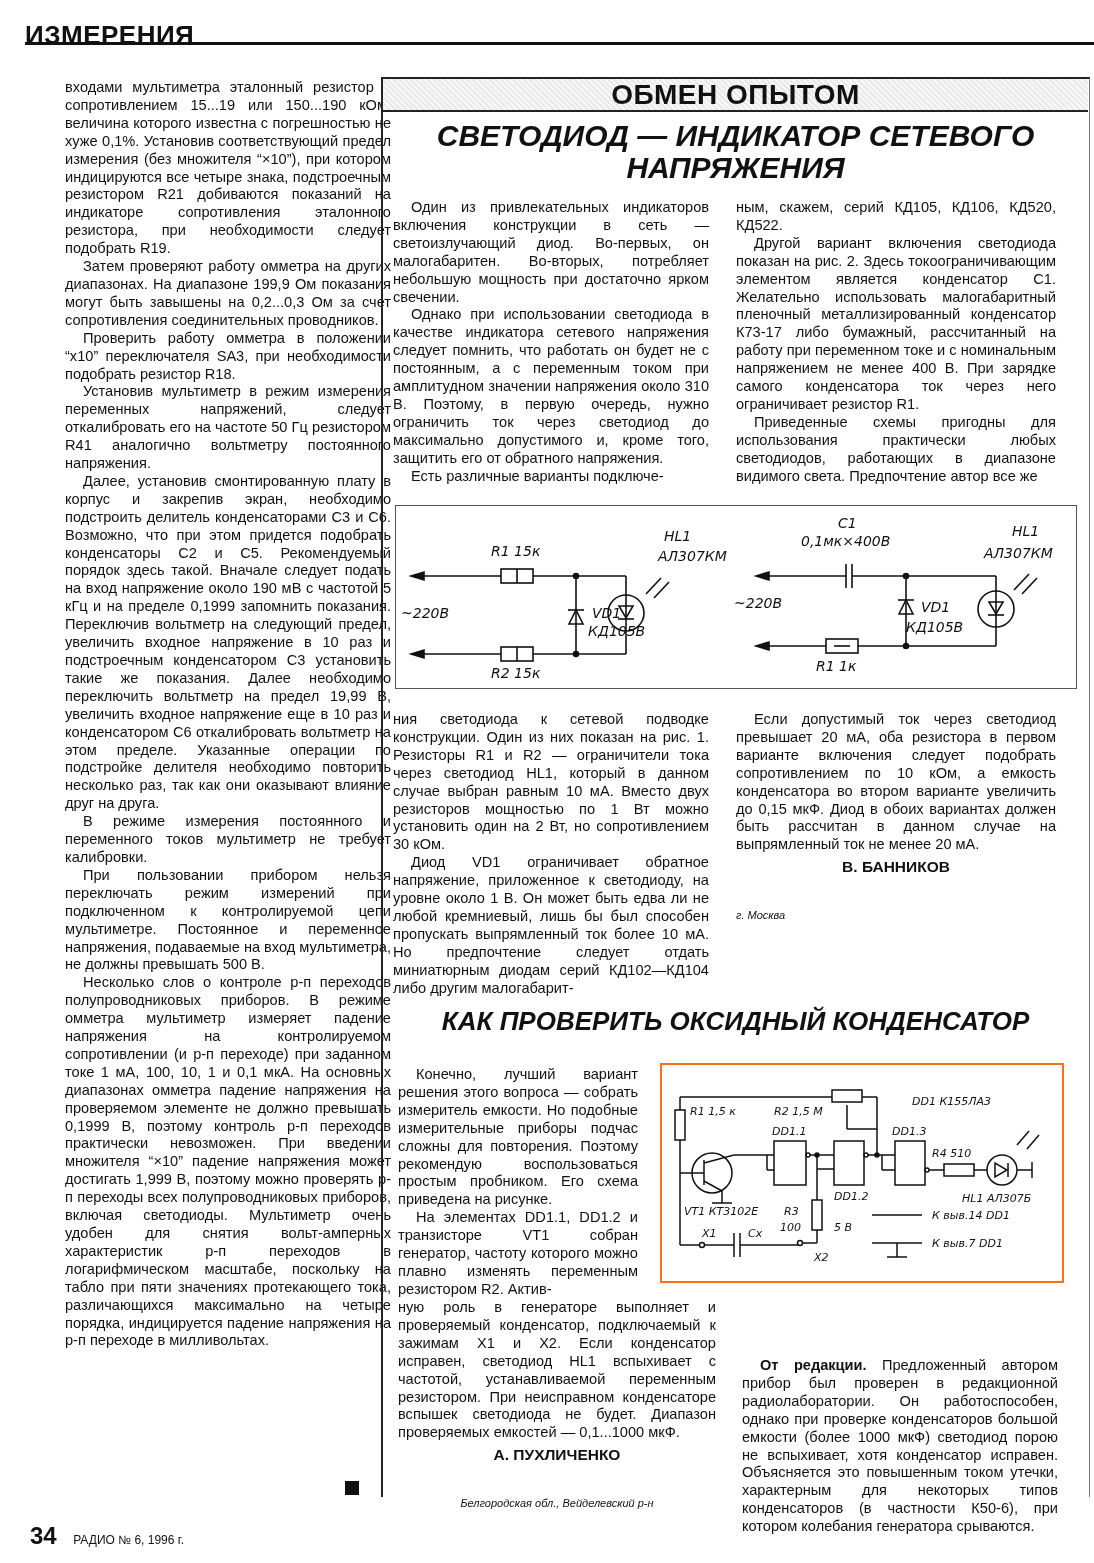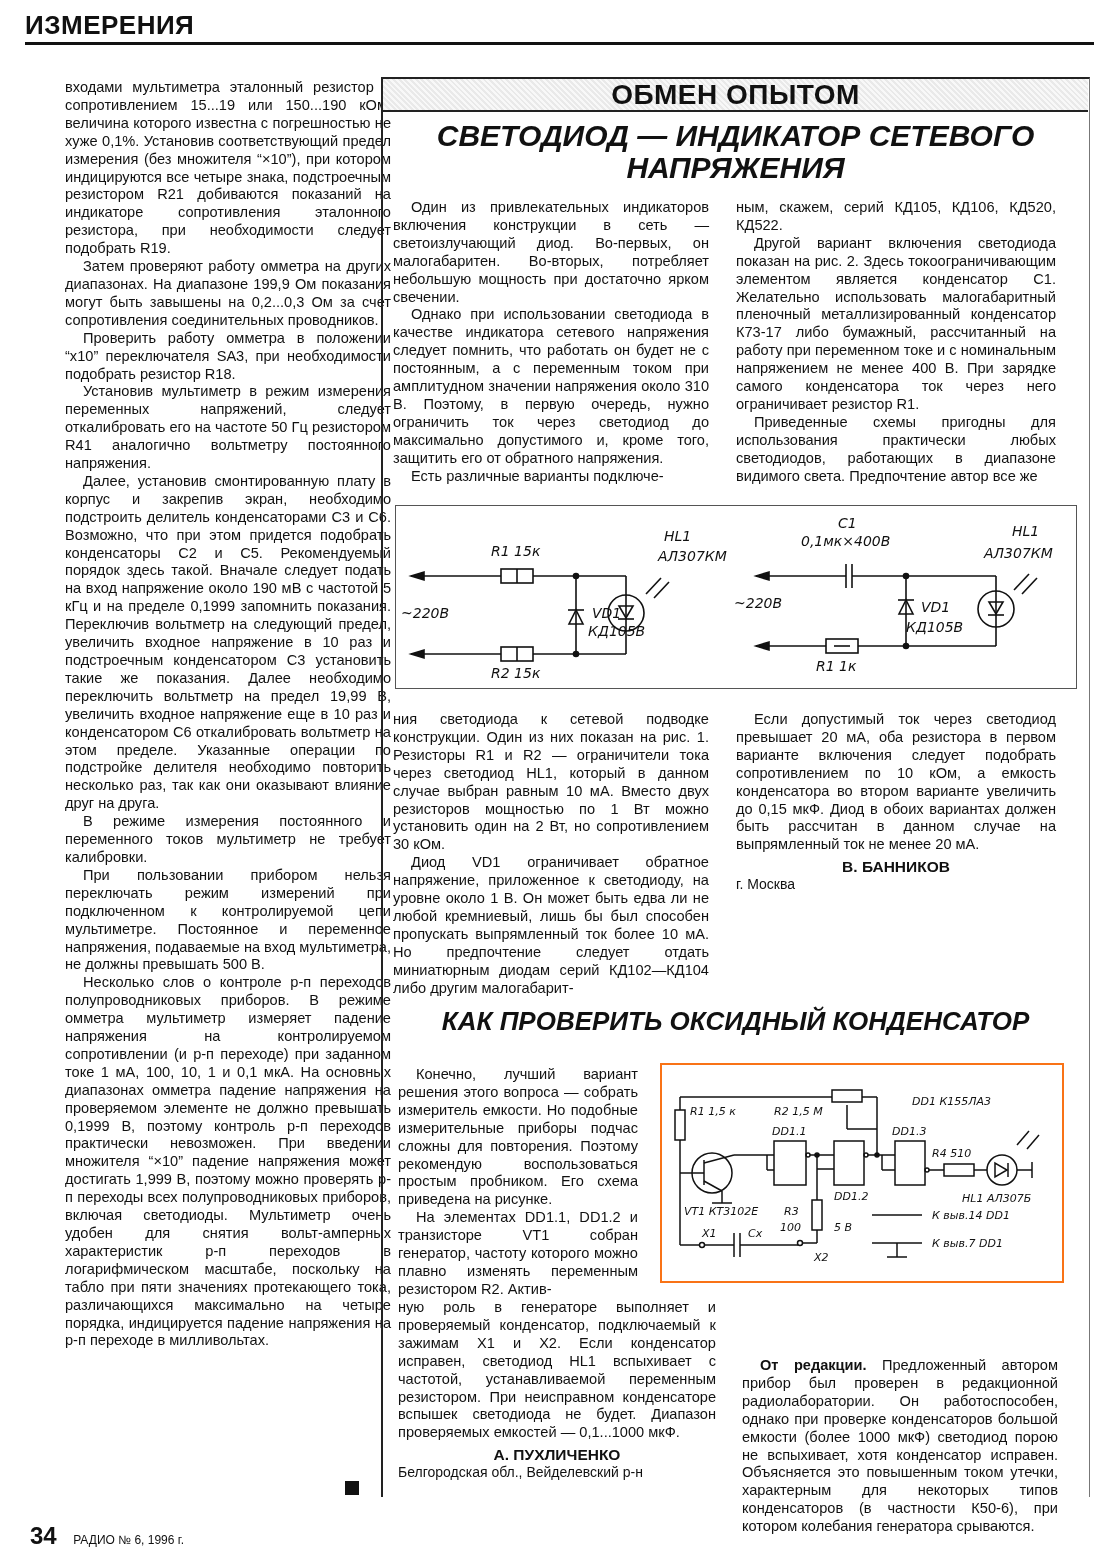--- a/index.html
+++ b/index.html
@@ -1,18 +1,18 @@
 <!DOCTYPE html>
 <html><head>
 <meta charset="utf-8">
 <style>
   html, body { margin: 0; padding: 0; background: #ffffff; }
   body { width: 1094px; height: 1563px; position: relative; overflow: hidden;
          font-family: "Liberation Sans", sans-serif; color: #111; }
-  .section-head { position: absolute; left: 25px; top: 10px; font-weight: 900; font-size: 26px;
+  .section-head { position: absolute; left: 25px; top: 20px; font-weight: 900; font-size: 26px;
                   letter-spacing: 0.5px; font-family: "Liberation Sans", sans-serif; }
   .head-rule { position: absolute; left: 25px; right: 0; top: 42px; height: 3px; background: #111; }
   .col { position: absolute; font-size: 14.6px; line-height: 17.9px; text-align: justify; }
   .col p { margin: 0; text-indent: 18px; }
   .col p.noindent { text-indent: 0; }
   #col-left { left: 25px; top: 79px; width: 326px; margin-left: 40px; }
   .frame { position: absolute; left: 381px; top: 77px; width: 706px; height: 1418px;
            border-left: 2px solid #222; border-top: 2px solid #222; border-right: 1px solid #777; }
   .rubric { position: absolute; left: 383px; top: 79px; width: 705px; height: 31px;
             background: repeating-linear-gradient(45deg,#e9e9e9 0 2px,#f8f8f8 2px 4px);
@@ -20,21 +20,21 @@
   .rubric span { font-weight: 700; font-size: 28px; line-height: 31px; letter-spacing: 0.5px; }
   .title1 { position: absolute; left: 383px; top: 120px; width: 705px; text-align: center;
             font-weight: 900; font-style: italic; font-size: 30px; line-height: 32px; }
   #col-m1 { left: 393px; top: 199px; width: 316px; }
   #col-m2 { left: 736px; top: 199px; width: 320px; }
   #col-m3 { left: 393px; top: 711px; width: 316px; }
   #col-m4 { left: 736px; top: 711px; width: 320px; }
   .fig1 { position: absolute; left: 395px; top: 505px; width: 680px; height: 182px;
           border: 1px solid #555; }
   .author { font-weight: 900; text-align: center; font-size: 15.5px; margin-top: 4px; }
-  .city { font-size: 14px; }
+  .city { font-style: italic; font-size: 11px; margin-top: 31px; }
   .title2 { position: absolute; left: 383px; top: 1006px; width: 705px; text-align: center;
             font-weight: 900; font-style: italic; font-size: 26px; }
   #col-b1 { left: 398px; top: 1066px; width: 240px; }
   #col-b2 { left: 398px; top: 1299px; width: 318px; }
   #col-b3 { left: 742px; top: 1341px; width: 316px; margin-top: 16px; }
   .fig2 { position: absolute; left: 660px; top: 1063px; width: 400px; height: 216px;
           border: 2px solid #f97316; }
   .endmark { position: absolute; left: 345px; top: 1481px; width: 14px; height: 14px; background: #111; }
   .footer { position: absolute; left: 30px; top: 1522px; }
   .footer .pg { font-weight: 900; font-size: 24px; }
@@ -244,21 +244,21 @@
       <text x="172" y="166">5 В</text>
       <text x="270" y="154">К выв.14 DD1</text>
       <text x="270" y="182">К выв.7 DD1</text>
     </g>
   </svg>
 </div>
 
 <div class="col" id="col-b2">
   <p class="noindent">ную роль в генераторе выполняет и проверяемый конденсатор, подключаемый к зажимам Х1 и Х2. Если конденсатор исправен, светодиод HL1 вспыхивает с частотой, устанавливаемой переменным резистором. При неисправном конденсаторе вспышек светодиода не будет. Диапазон проверяемых емкостей — 0,1...1000 мкФ.</p>
   <div class="author">А. ПУХЛИЧЕНКО</div>
-  <div class="city" style="text-align:left">Белгородская обл., Вейделевский р-н</div>
+  <div class="city" style="text-align:center">Белгородская обл., Вейделевский р-н</div>
 </div>
 <div class="col" id="col-b3">
   <p><b>От редакции.</b><span> Предложенный автором прибор был проверен в редакционной радиолаборатории. Он работоспособен, однако при проверке конденсаторов большой емкости (более 1000 мкФ) светодиод порою не вспыхивает, хотя конденсатор исправен. Объясняется это повышенным током утечки, характерным для некоторых типов конденсаторов (в частности К50-6), при котором колебания генератора срываются.</span></p>
 </div>
 
 <div class="footer">
   <span class="pg">34</span>
   <span class="mag">РАДИО № 6, 1996 г.</span>
 </div>
 

